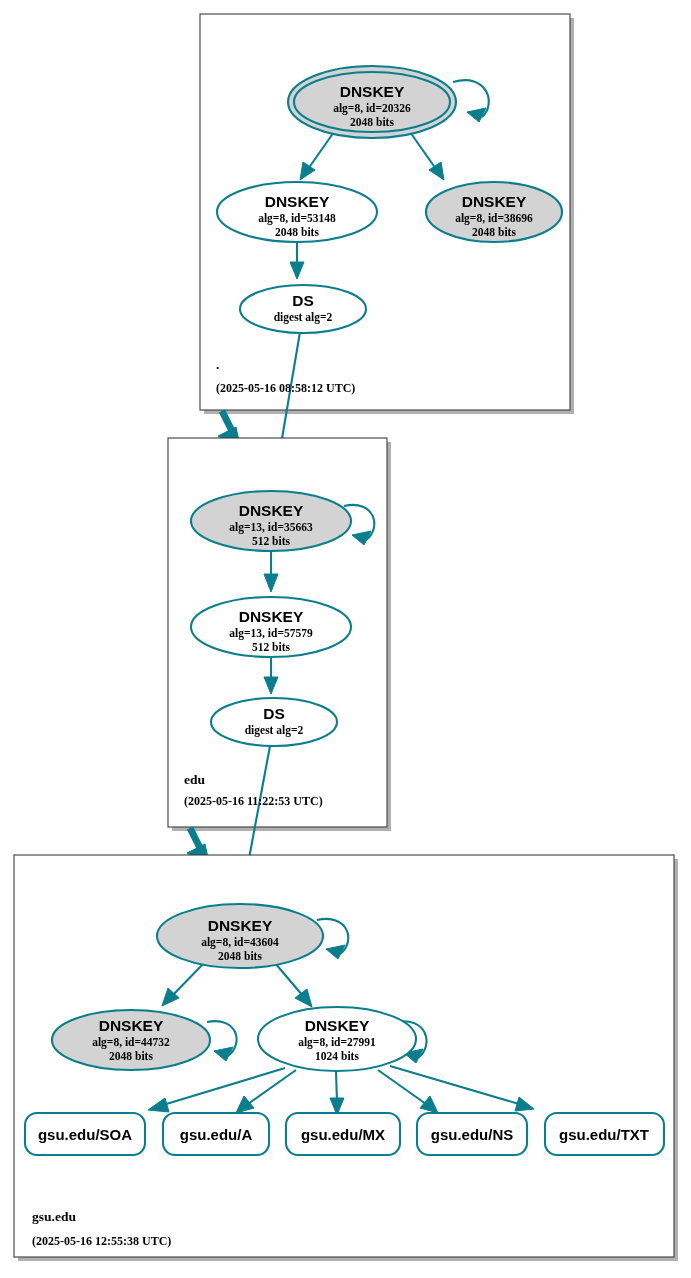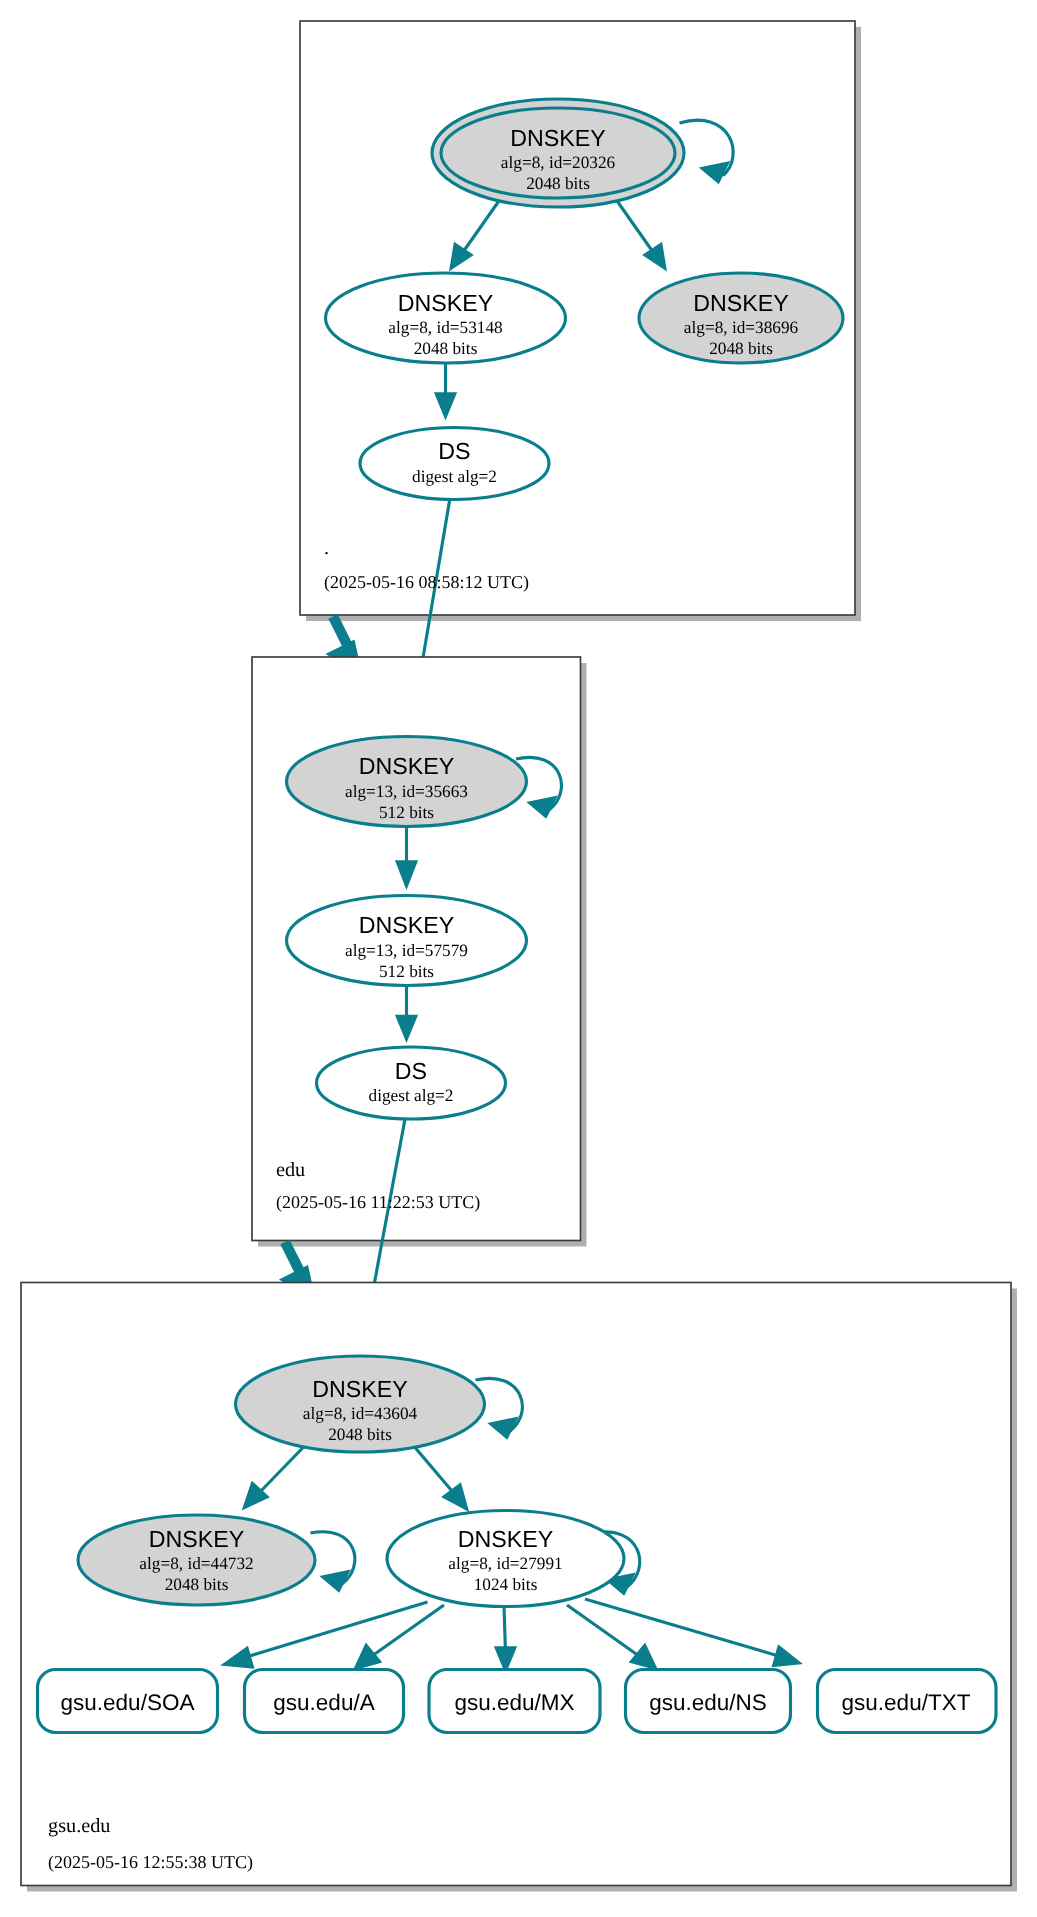--- a/index.html
+++ b/index.html
@@ -10,20 +10,21 @@
   body {
     width: 691px;
     height: 1278px;
     font-family: "Liberation Sans", sans-serif;
     overflow: hidden;
   }
   #diagram-root {
     position: relative;
     width: 592px;
     height: 1278px;
+    font-weight: bold;
   }
   svg#dnssec-graph {
     display: block;
     width: 691px;
     height: 1278px;
   }
   .zone-box {
     fill: #ffffff;
     stroke: #3c3c3c;
     stroke-width: 1.1;

